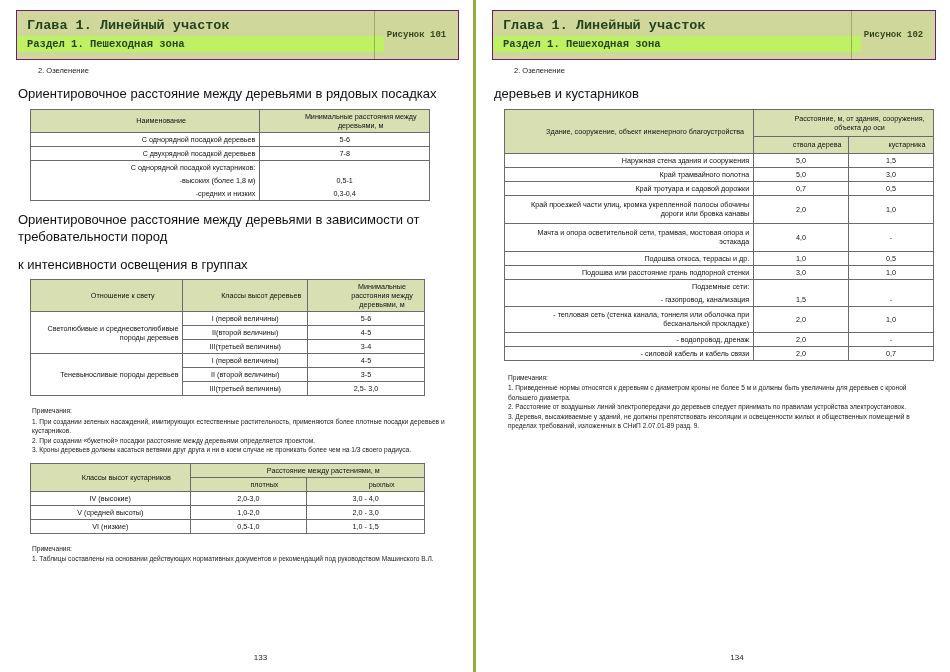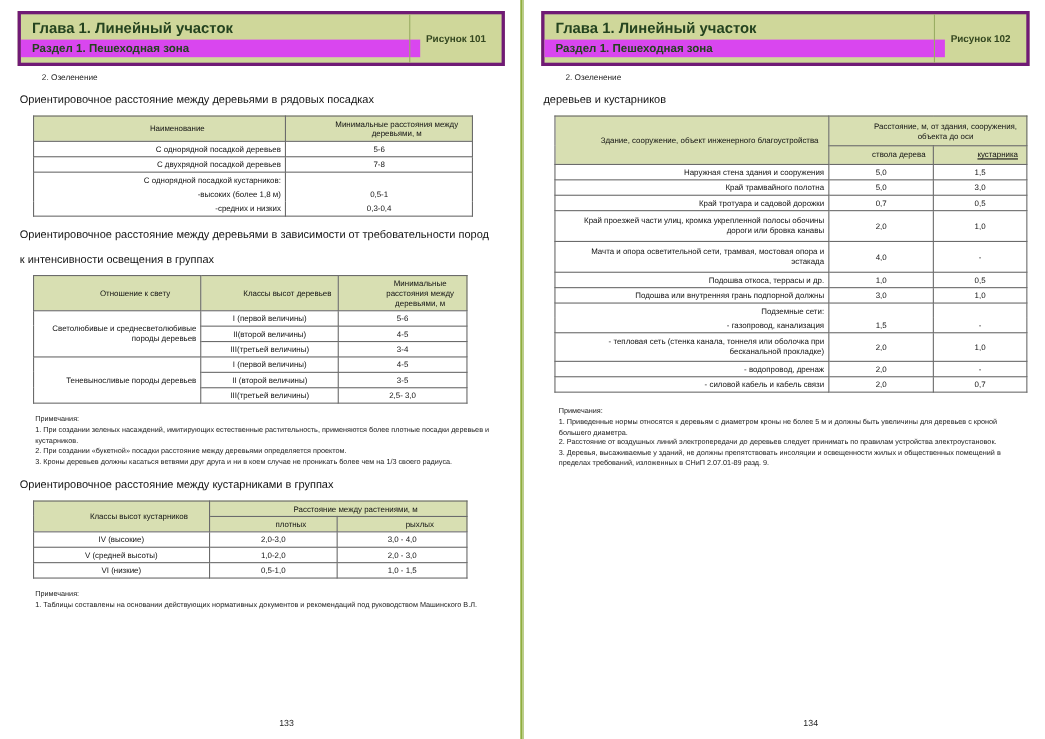--- a/index.html
+++ b/index.html
@@ -19,44 +19,45 @@
     position: relative;
     padding: 10px 14px 10px 16px;
     background: #fff;
   }
   .page-left { border-right: 2px solid #8fae3e; }
   .page-right { border-left: 1px solid #8fae3e; }
 
   
   .header {
     display: flex;
-    border: 3px solid #701a75;
+    border: 1px solid #701a75;
     background: #cfd79a;
     height: 50px;
     margin-bottom: 6px;
+    font-family: Liberation Mono, monospace;
   }
   .header-main {
     flex: 1;
     display: flex;
     flex-direction: column;
     justify-content: center;
     padding-left: 10px;
   }
   .chapter-title {
     font-size: 13.5px;
     font-weight: bold;
     color: #24431f;
     line-height: 1.2;
     padding-bottom: 2px;
   }
   .section-title {
     font-size: 10.5px;
     font-weight: bold;
     color: #24431f;
-    background: #d946ef;
+    background: #bef264;
     display: block;
     padding: 2px 0 2px 0;
     margin-right: -10px;
     margin-left: -10px;
     padding-left: 10px;
   }
   .header-fig {
     width: 84px;
     border-left: 1px solid #9aad63;
     display: flex;
@@ -67,21 +68,21 @@
     color: #33461f;
   }
 
   .subhead {
     font-size: 7.5px;
     color: #222;
     margin: 4px 0 10px 2px;
     padding-left: 20px;
   }
   .para {
-    font-size: 10px;
+    font-size: 13px;
     color: #111;
     margin: 10px 0 6px 2px;
     line-height: 1.35;
   }
   .para.tight { margin-bottom: 5px; }
 
   
   table.doc {
     border-collapse: collapse;
     font-size: 7.2px;
@@ -218,21 +219,20 @@
       </tbody>
     </table>
 
     <div class="notes">
       <span class="nt-title">Примечания:</span>
       <div>1. При создании зеленых насаждений, имитирующих естественные растительность, применяются более плотные посадки деревьев и кустарников.</div>
       <div>2. При создании «букетной» посадки расстояние между деревьями определяется проектом.</div>
       <div>3. Кроны деревьев должны касаться ветвями друг друга  и  ни в коем случае не проникать более чем  на 1/3 своего радиуса.</div>
     </div>
 
-    <div class="para">Ориентировочное расстояние между кустарниками в группах</div>
 
     <table class="doc t3">
       <thead>
         <tr>
           <th rowspan="2" style="width:160px;">Классы высот кустарников</th>
           <th colspan="2" style="width:235px;">Расстояние между растениями, м</th>
         </tr>
         <tr>
           <th style="width:117px;">плотных</th>
           <th style="width:118px;">рыхлых</th>
@@ -280,21 +280,21 @@
     <div class="para">деревьев и кустарников</div>
 
     <table class="doc t4" style="margin-left:12px;">
       <thead>
         <tr>
           <th rowspan="2" style="width:250px;height:44px;">Здание, сооружение, объект инженерного благоустройства</th>
           <th colspan="2" style="width:180px;">Расстояние, м, от здания, сооружения, объекта до оси</th>
         </tr>
         <tr>
           <th style="width:95px;">ствола дерева</th>
-          <th style="width:85px;text-decoration:underline;">кустарника</th>
+          <th style="width:85px;">кустарника</th>
         </tr>
       </thead>
       <tbody>
         <tr>
           <td class="l">Наружная стена здания и сооружения</td>
           <td class="c">5,0</td>
           <td class="c">1,5</td>
         </tr>
         <tr>
           <td class="l">Край трамвайного полотна</td>
@@ -315,21 +315,21 @@
           <td class="l" style="height:28px;">Мачта и опора осветительной сети, трамвая, мостовая опора и эстакада</td>
           <td class="c">4,0</td>
           <td class="c">-</td>
         </tr>
         <tr>
           <td class="l">Подошва откоса, террасы и др.</td>
           <td class="c">1,0</td>
           <td class="c">0,5</td>
         </tr>
         <tr>
-          <td class="l">Подошва или внутренняя грань подпорной должны</td>
+          <td class="l">Подошва или расстояние грань подпорной стенки</td>
           <td class="c">3,0</td>
           <td class="c">1,0</td>
         </tr>
         <tr>
           <td class="l" style="border-bottom:none;">Подземные сети:</td>
           <td class="c" style="border-bottom:none;"></td>
           <td class="c" style="border-bottom:none;"></td>
         </tr>
         <tr>
           <td class="l" style="border-top:none;">- газопровод, канализация</td>

